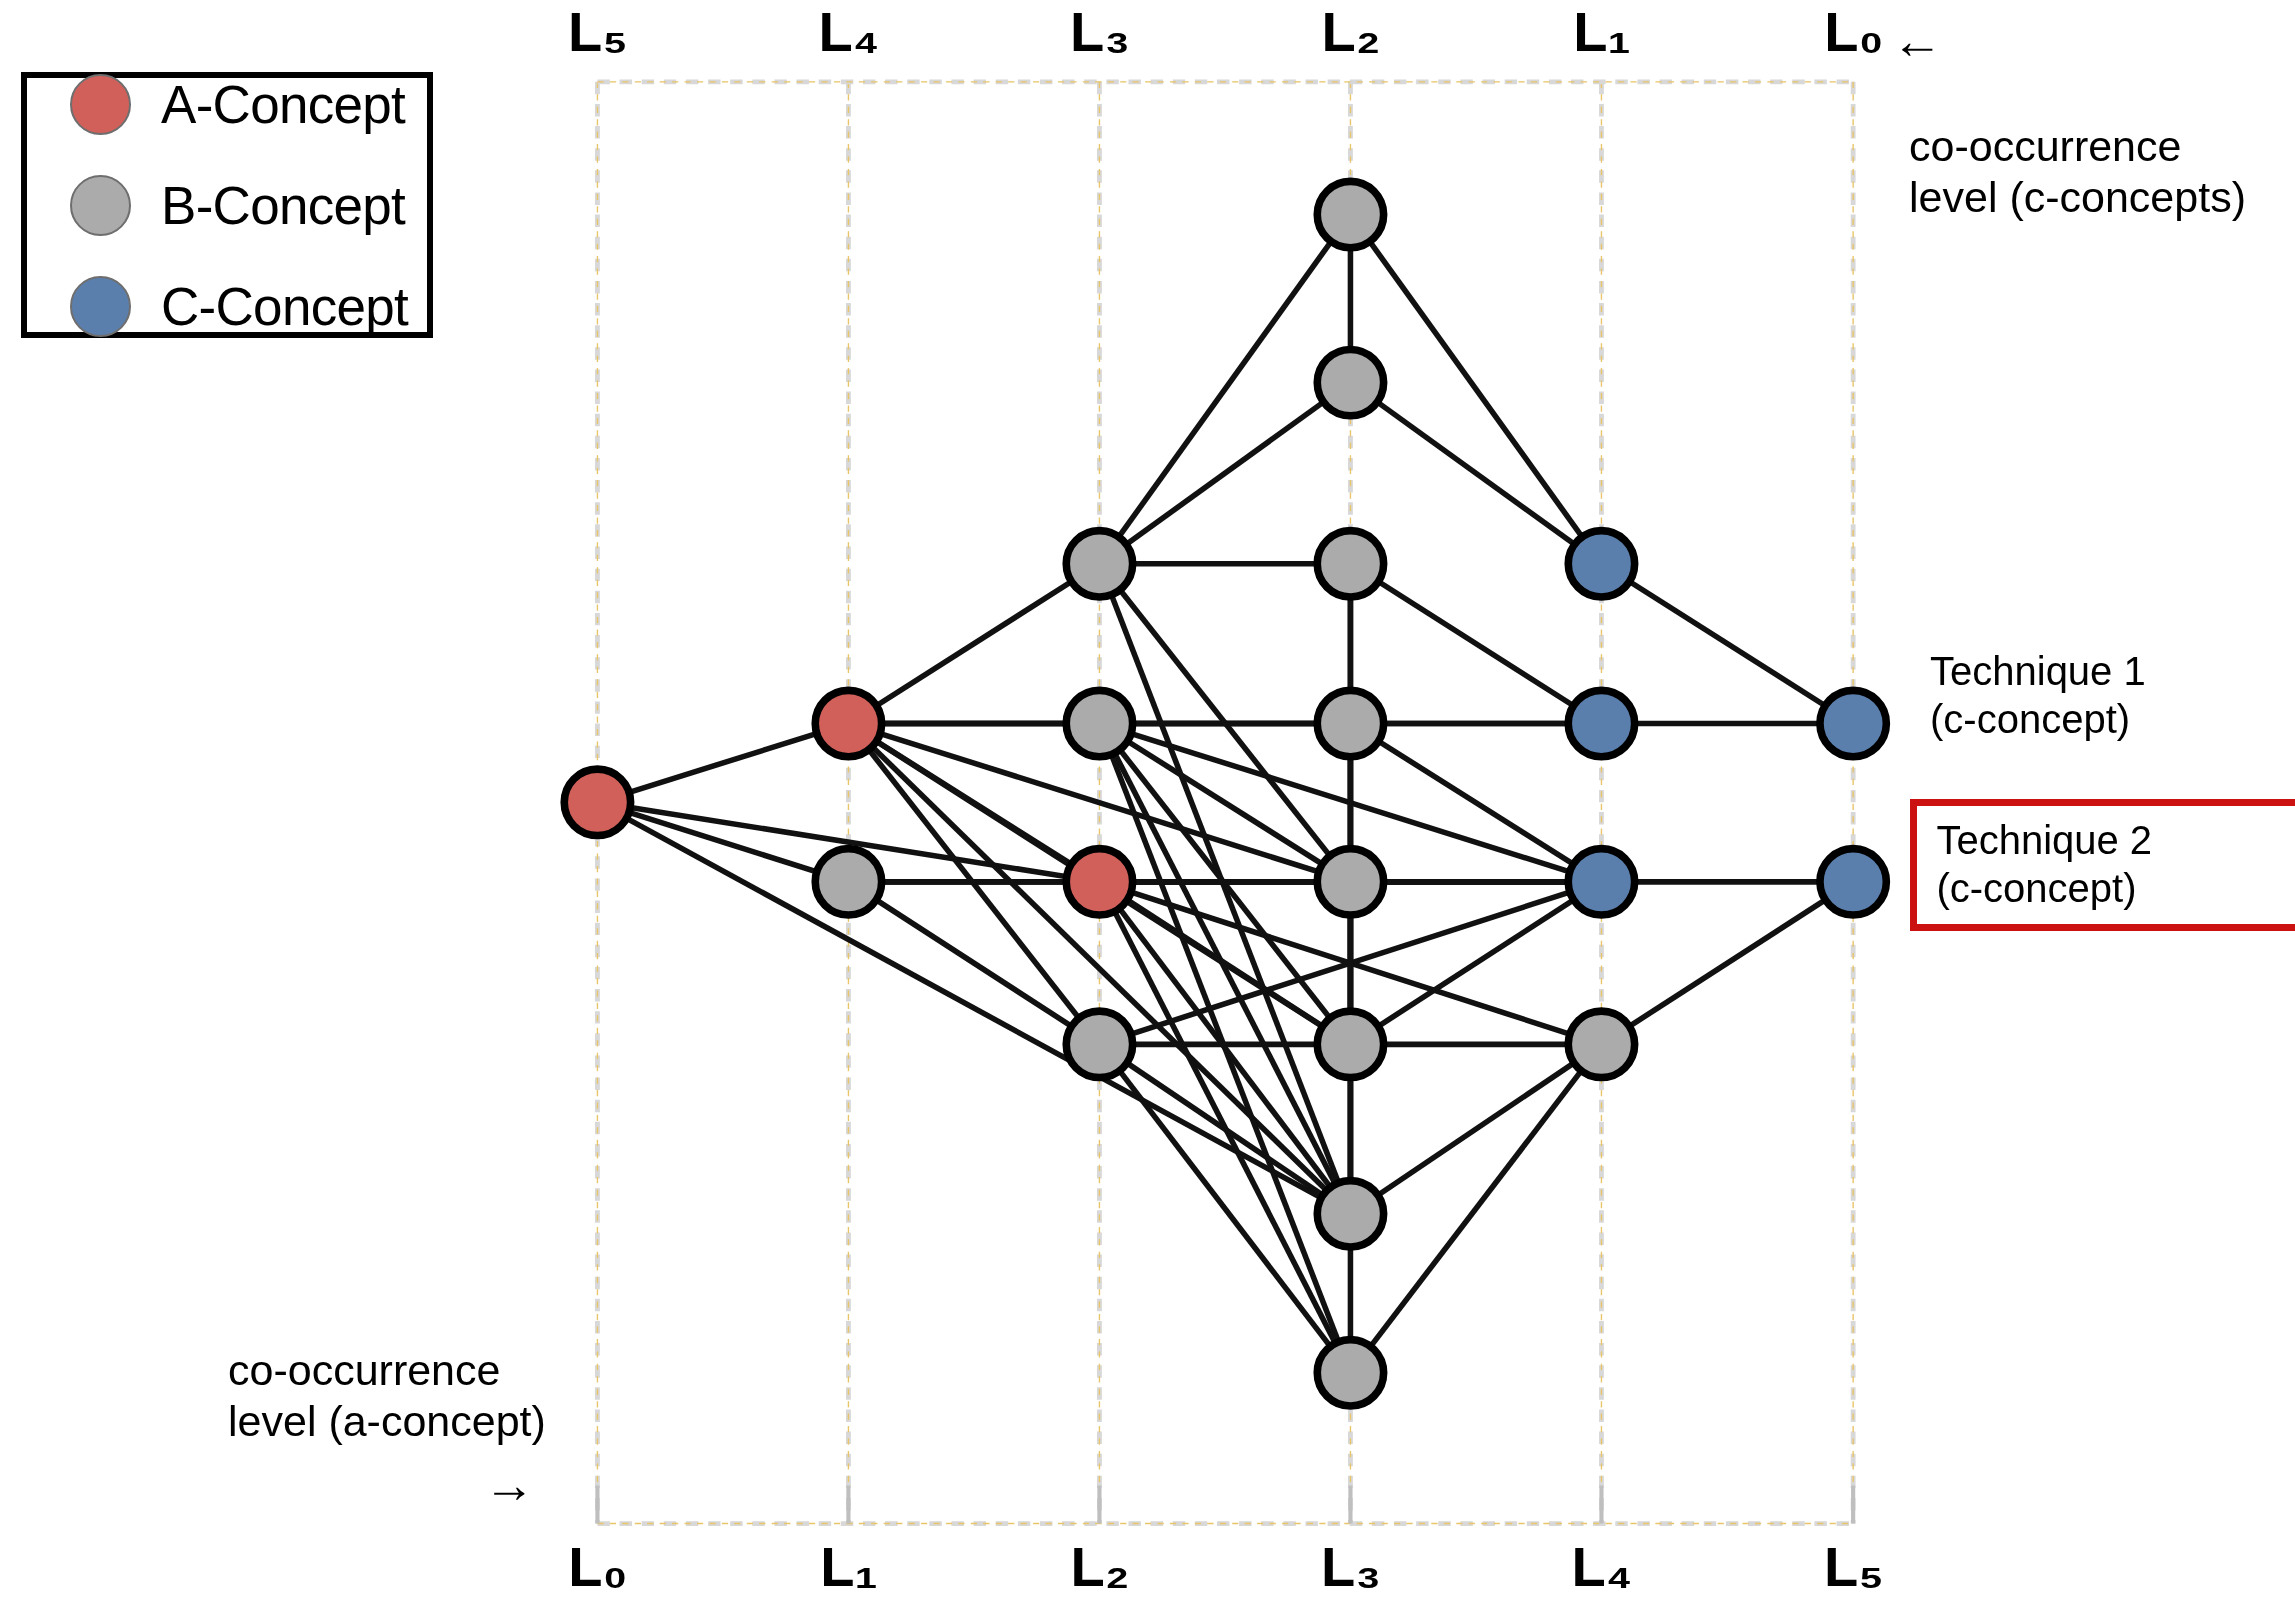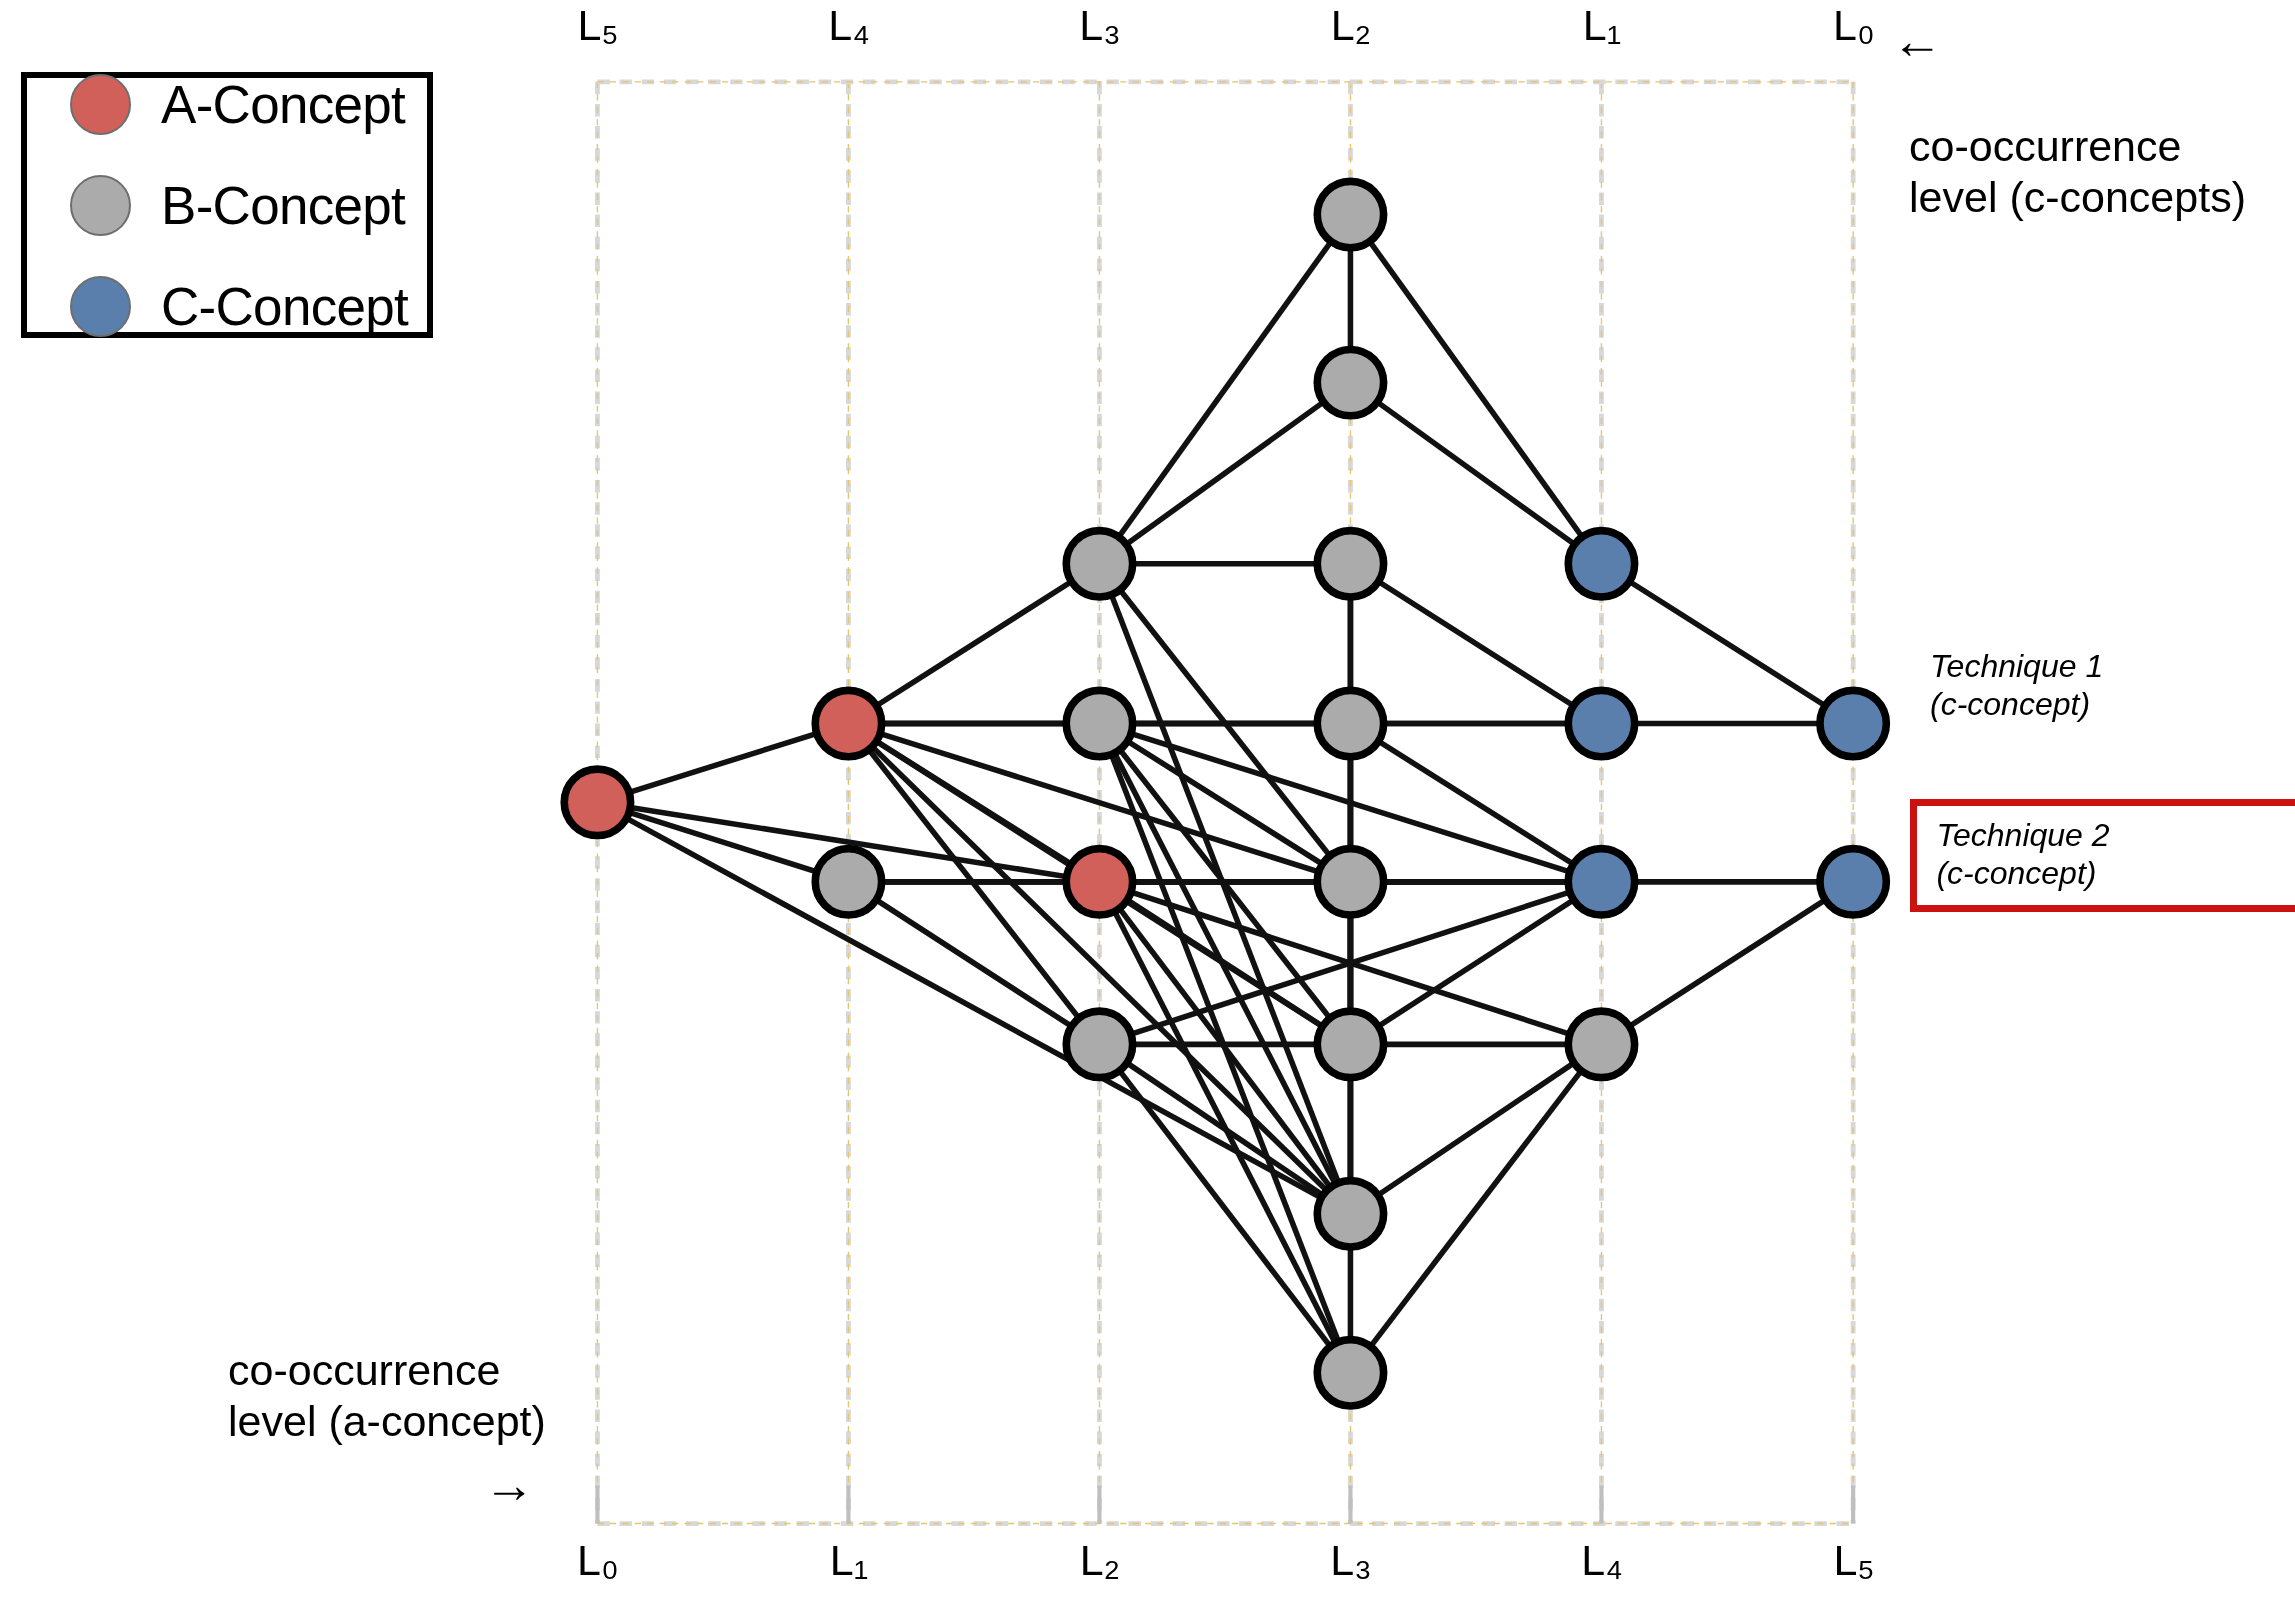--- a/index.html
+++ b/index.html
@@ -19,35 +19,36 @@
   }
   .legend-row{display:flex;align-items:center;gap:30px;}
   .legend-swatch{
     width:57px;height:57px;border-radius:50%;border:2.1px solid #6e6e6e;
     flex:0 0 auto;
   }
   .legend-label{font-size:53px;line-height:1;letter-spacing:-0.7px;}
 
   
   .tick{
-    position:absolute;font-size:43px;line-height:1;white-space:nowrap;
+    position:absolute;font-size:56px;line-height:1;white-space:nowrap;
     transform:translateX(-50%);
+    font-weight:bold;
   }
 
   
   .annot{position:absolute;font-size:43px;line-height:1.18;white-space:pre;}
   .annot-right{left:1909px;top:121px;}
   .annot-left{left:228px;top:1345px;text-align:left;}
 
   .arrow{position:absolute;font-size:51px;line-height:1;}
   .arrow-top{left:1892px;top:15px;}
   .arrow-bottom{left:484px;top:1459px;}
 
   .node-label{
-    position:absolute;font-size:32px;line-height:1.2;white-space:pre;font-style:italic;
+    position:absolute;font-size:40px;line-height:1.2;white-space:pre;
   }
   .lbl-problem{left:239px;top:746px;text-align:left;}
   .lbl-tech1{left:1930px;top:647px;text-align:left;}
   .lbl-tech2{
     left:1910px;top:799px;text-align:left;
     border:7.6px solid #CC1111;box-sizing:border-box;
     padding:9.7px 12.4px 12.4px 19.4px;width:440px;
   }
 </style>
 </head>

